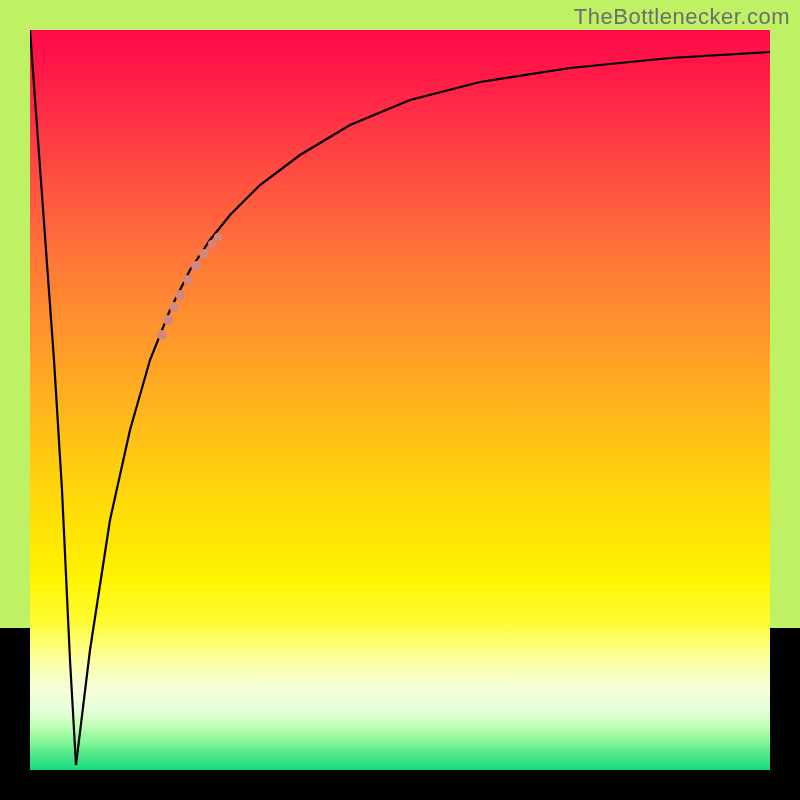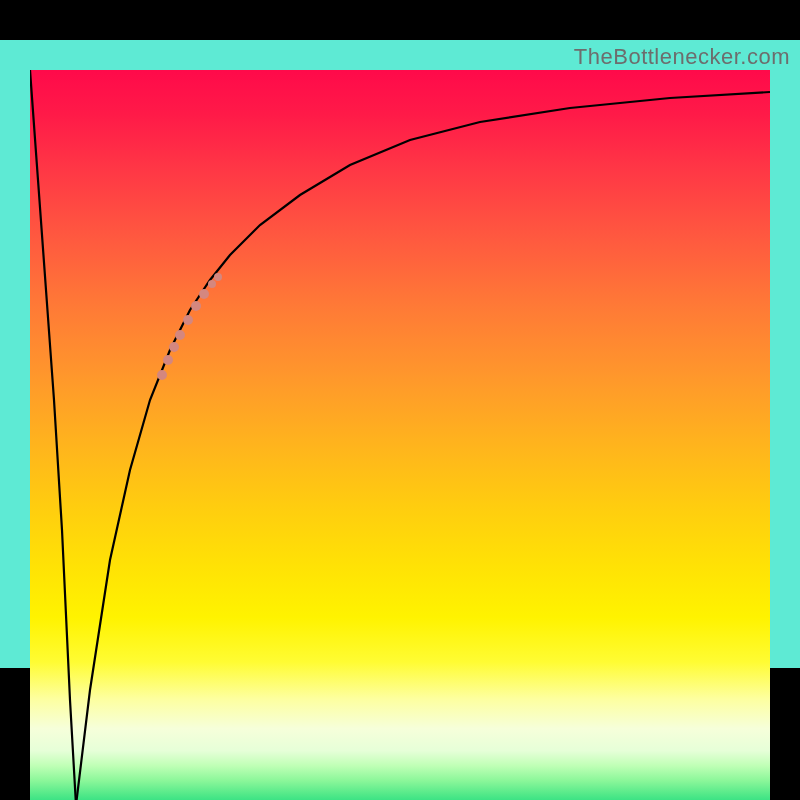--- a/index.html
+++ b/index.html
@@ -8,22 +8,21 @@
     width: 800px;
     height: 800px;
     background: #000;
     overflow: hidden;
     font-family: Arial, Helvetica, sans-serif;
   }
   .frame {
     position: relative;
     width: 800px;
     height: 628px;
-    background: #5eead4;
-    margin-top: 40px;
+    background: #bef264;
   }
   .plot-area {
     position: absolute;
     left: 30px;
     top: 30px;
     width: 740px;
     height: 740px;
     background: linear-gradient(
       to bottom,
       #ff0a4a 0%,

